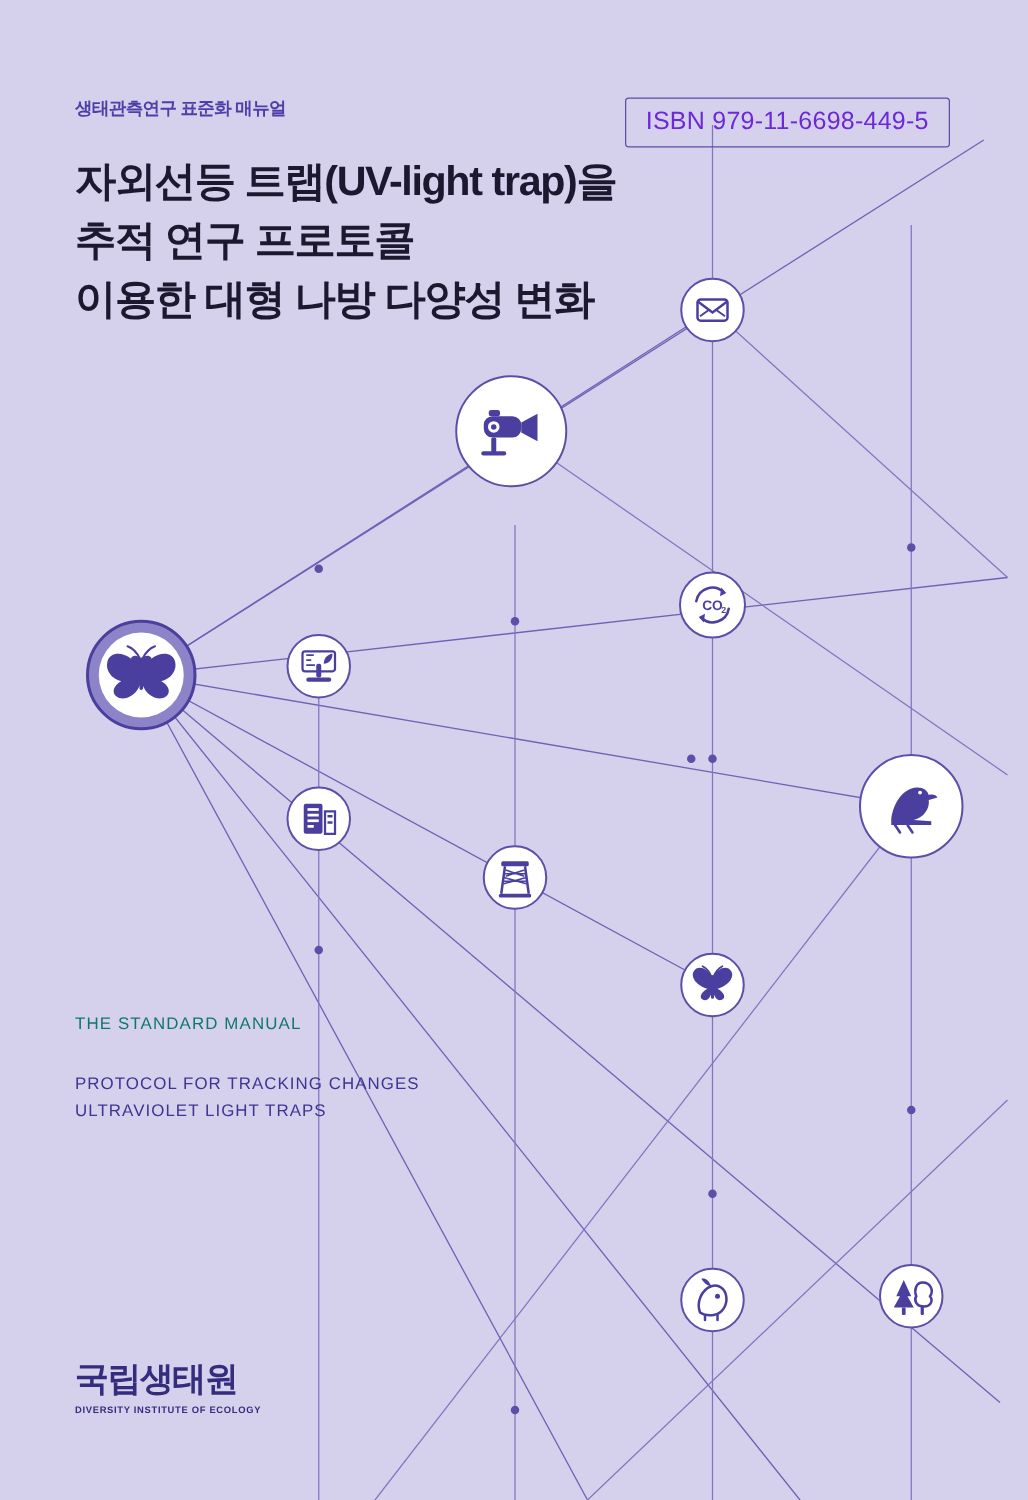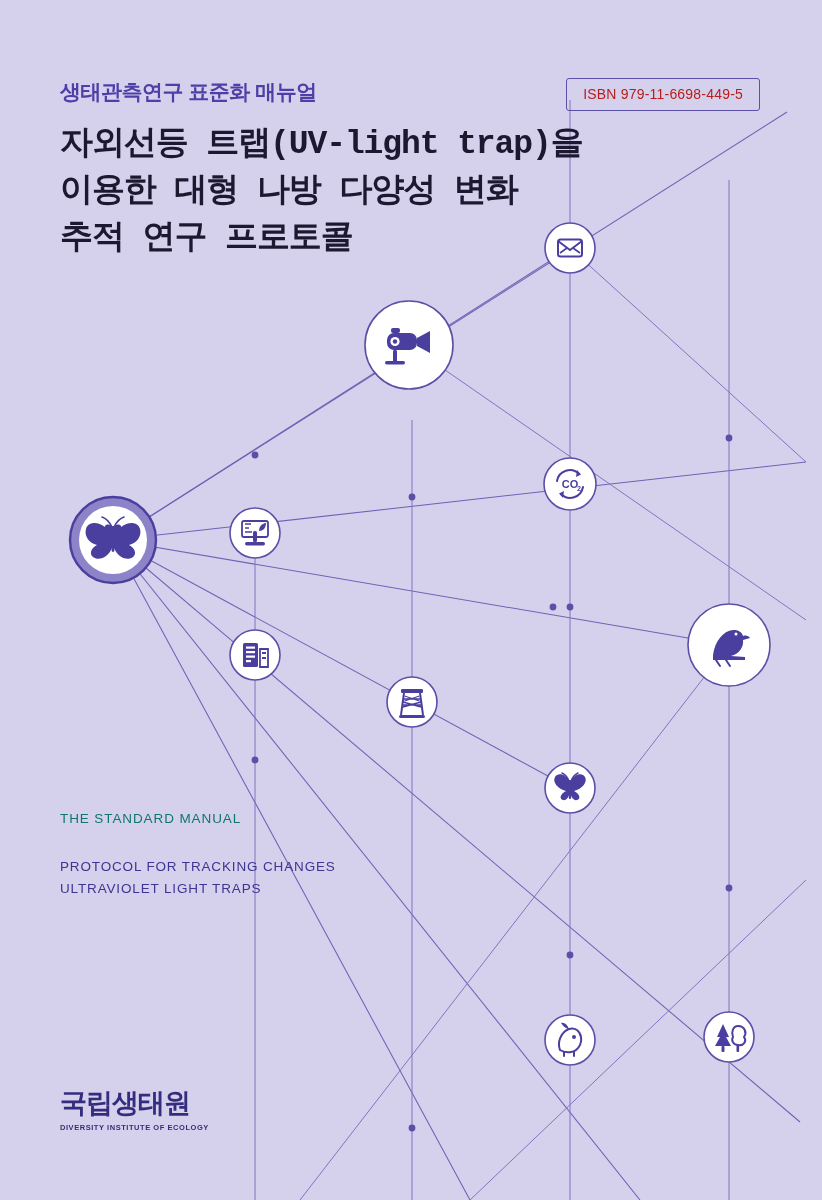--- a/index.html
+++ b/index.html
@@ -35,53 +35,53 @@
   .content {
     position: absolute;
     inset: 0;
     z-index: 3;
   }
 
   .kicker {
     position: absolute;
     left: 60px;
     top: 78px;
-    font-size: 21px;
+    font-size: 14px;
     font-weight: bold;
     color: #4e3fa8;
     letter-spacing: -0.5px;
     white-space: nowrap;
   }
 
   .isbn-box {
     position: absolute;
     right: 62px;
     top: 78px;
     border: 1px solid #5b4fa6;
     border-radius: 3px;
     padding: 7px 16px 8px 16px;
-    font-size: 14px;
-    color: #b91c1c;
+    font-size: 20px;
+    color: #6d28d9;
     background: transparent;
     white-space: nowrap;
     letter-spacing: 0.2px;
   }
 
   .title {
     position: absolute;
     left: 60px;
     top: 122px;
     width: 540px;
     font-size: 33px;
     font-weight: bold;
     line-height: 1.42;
     color: #1b1830;
     letter-spacing: -1.1px;
   }
-  .title div { white-space: nowrap; font-family: Liberation Mono, monospace; }
+  .title div { white-space: nowrap; }
 
   .en-block {
     position: absolute;
     left: 60px;
     top: 808px;
     width: 360px;
   }
   .en-upper {
     font-size: 13.5px;
     line-height: 1.62;
@@ -297,22 +297,22 @@
   </svg>
 
   <div class="content">
 
     <div class="kicker">생태관측연구 표준화 매뉴얼</div>
 
     <div class="isbn-box">ISBN 979-11-6698-449-5</div>
 
     <div class="title">
       <div>자외선등 트랩(UV-light trap)을</div>
+      <div>추적 연구 프로토콜</div>
       <div>이용한 대형 나방 다양성 변화</div>
-      <div>추적 연구 프로토콜</div>
     </div>
 
     <div class="en-block">
       <div class="en-upper">
         <div>THE STANDARD MANUAL</div>
       </div>
       <div class="en-lower">
         <div>PROTOCOL FOR TRACKING CHANGES</div>
         <div>ULTRAVIOLET LIGHT TRAPS</div>
       </div>

